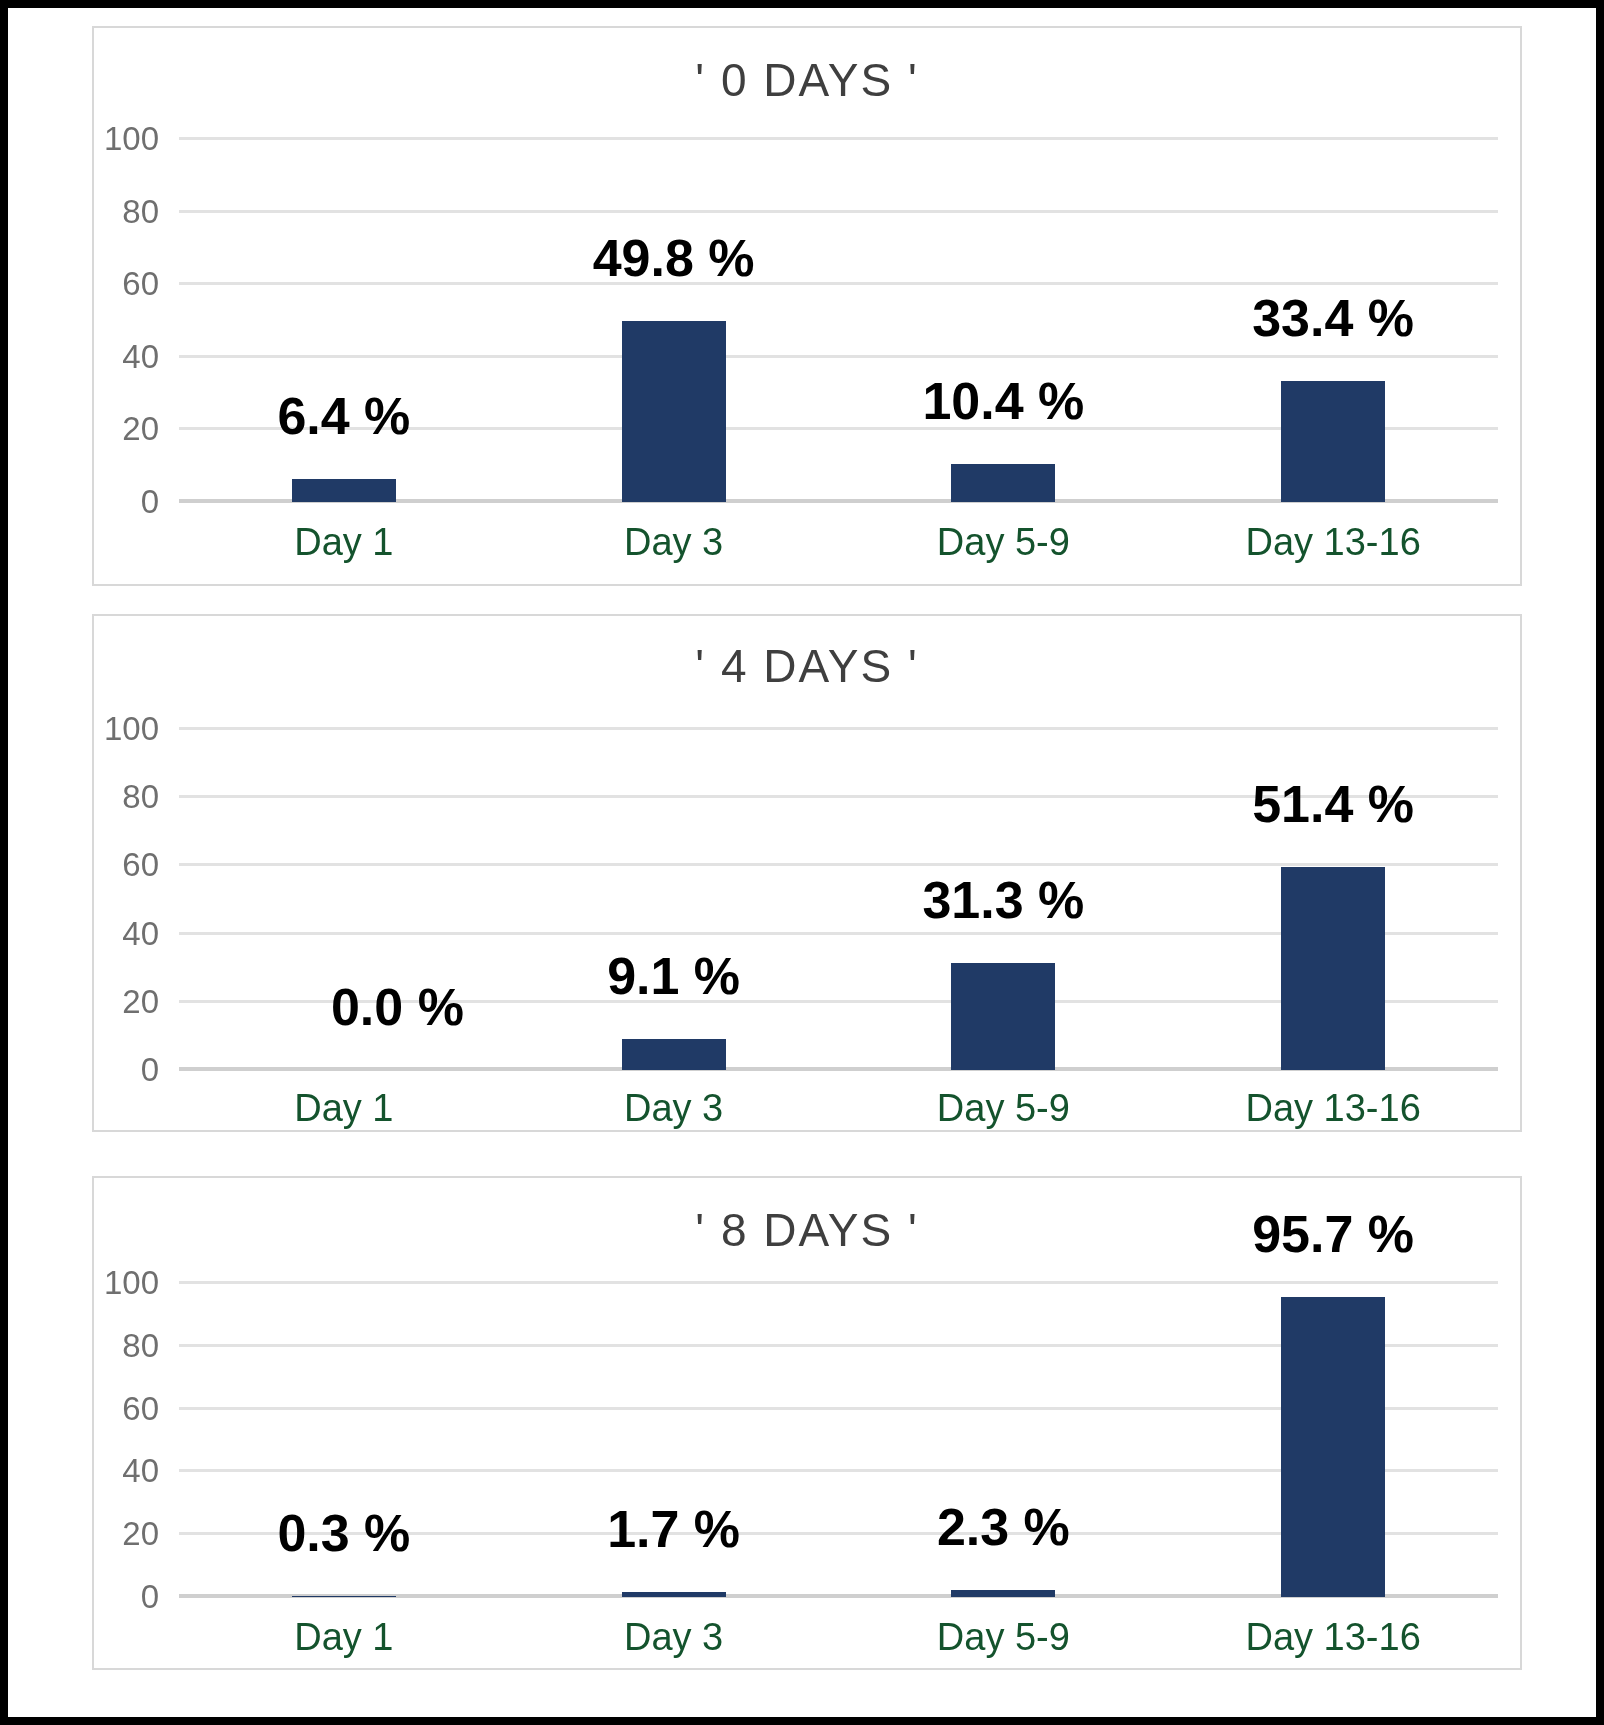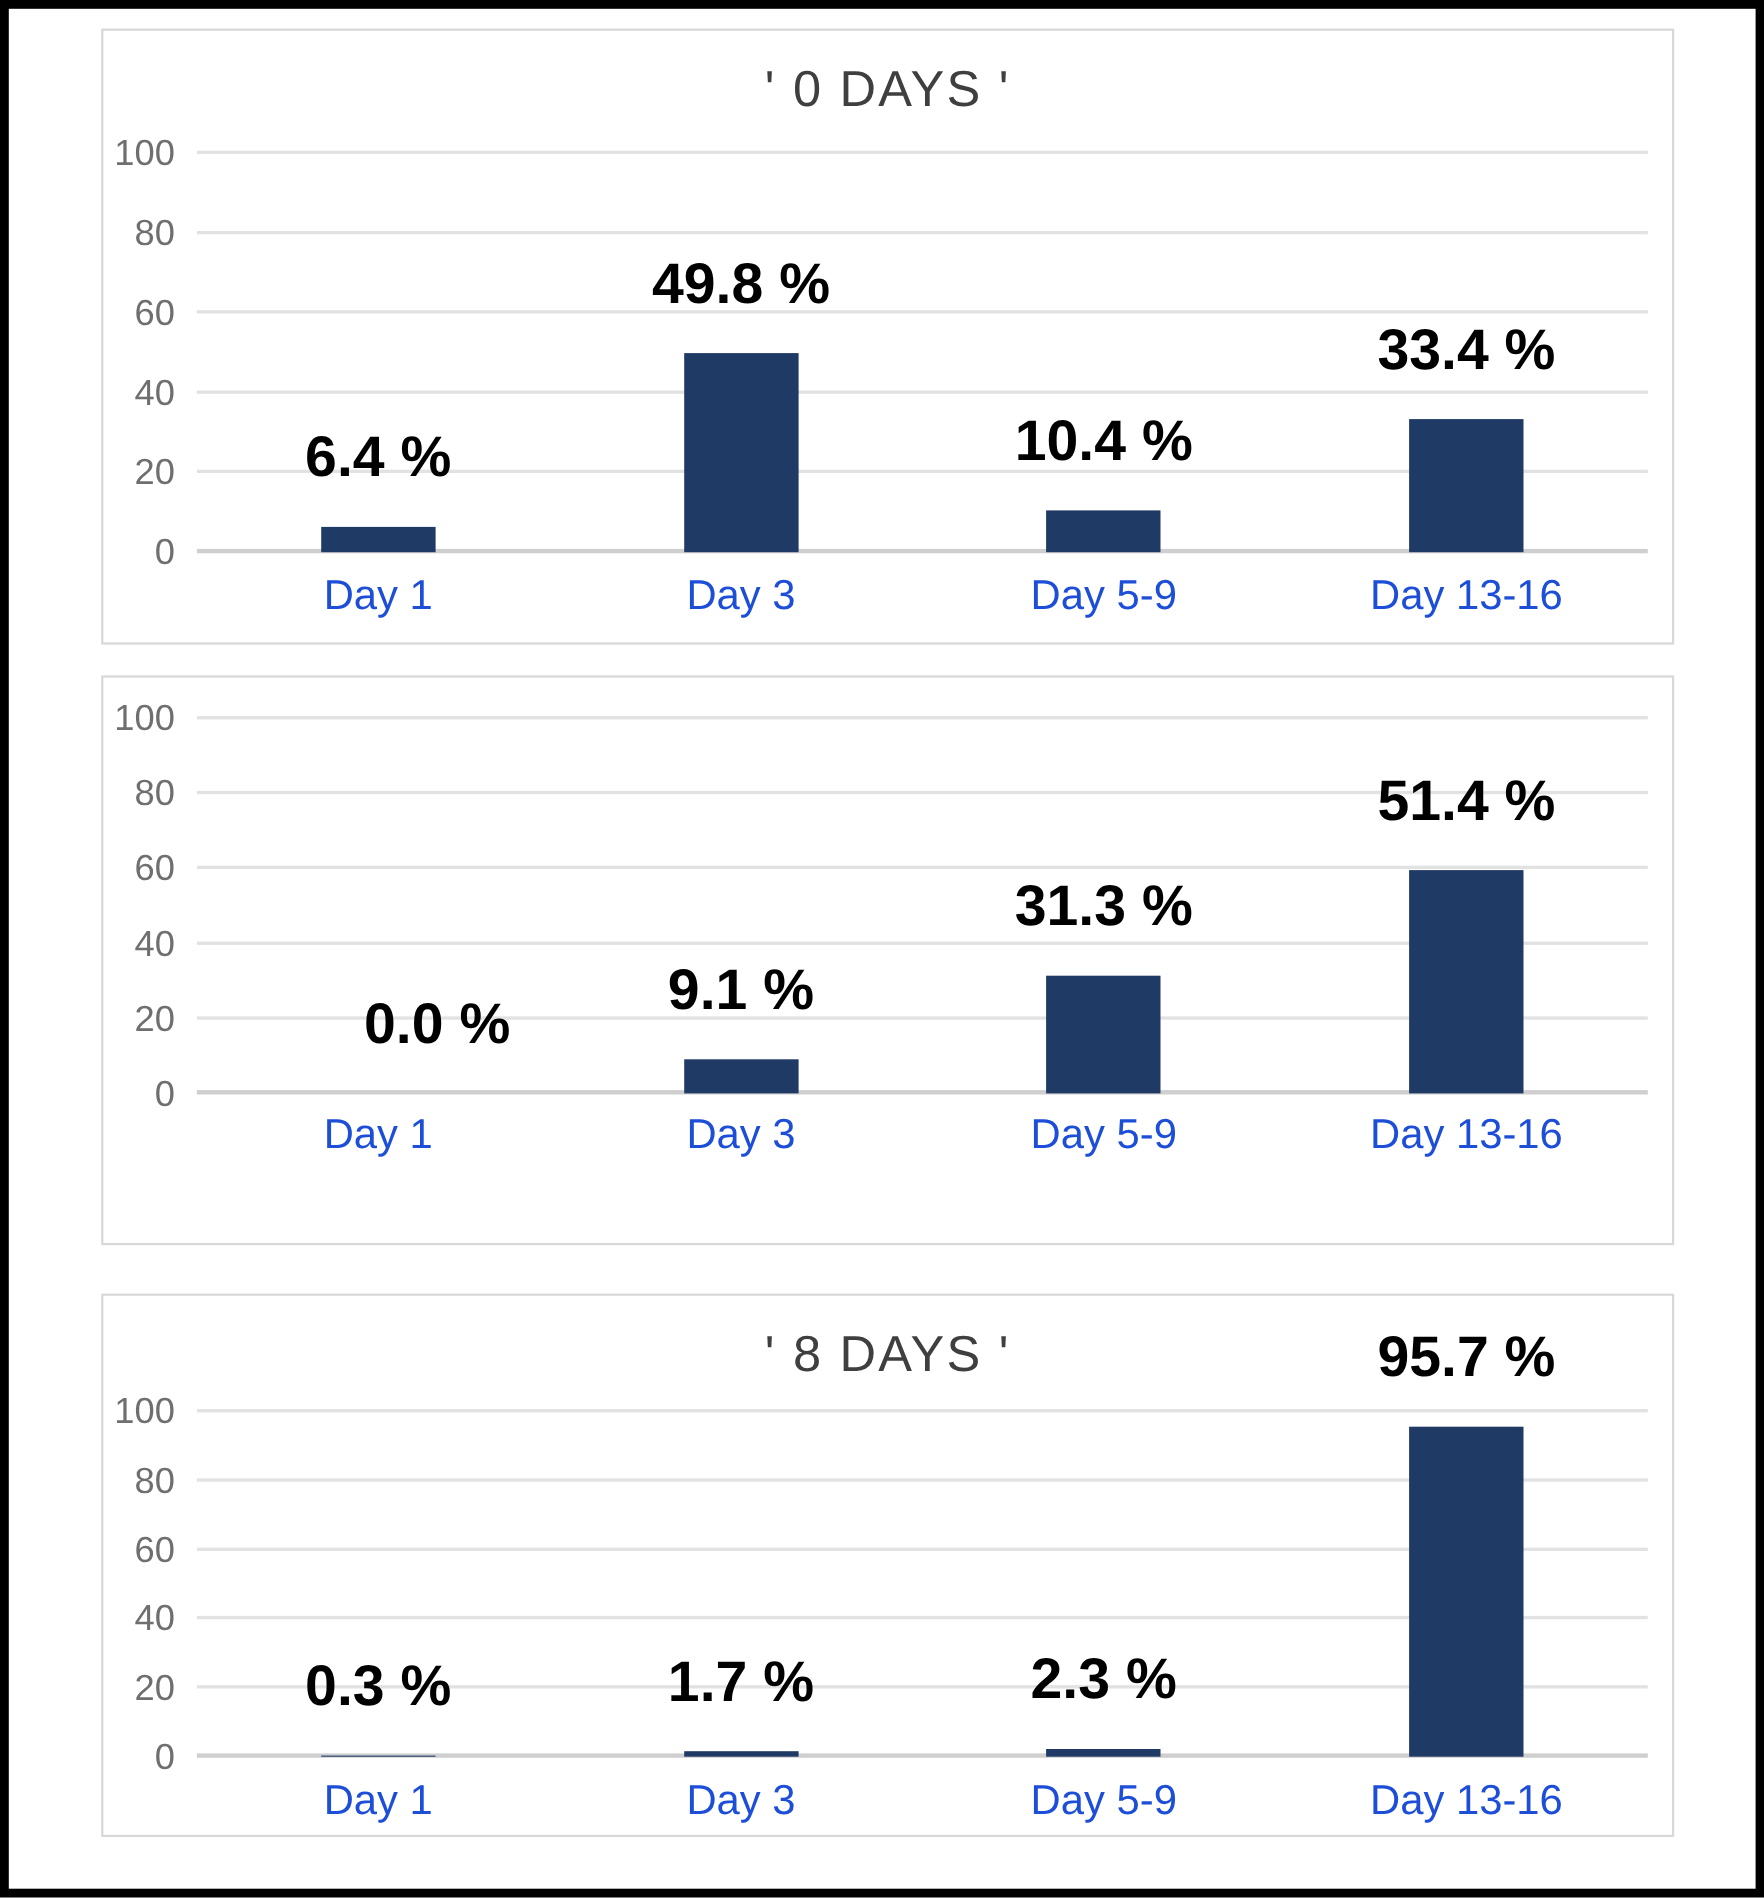--- a/index.html
+++ b/index.html
@@ -83,21 +83,21 @@
     margin-right: 22px;
   }
   .panel:nth-of-type(1) .xaxis { margin-top: 16px; }
   .panel:nth-of-type(2) .xaxis { margin-top: 14px; }
   .panel:nth-of-type(3) .xaxis { margin-top: 16px; }
 
   .xlabel {
     flex: 1;
     text-align: center;
     font-size: 38px;
-    color: #1d4ed8;
+    color: #14532d;
     line-height: 48px;
   }
 </style>
 </head>
 <body>
 
 <main>
     <section class="panel">
       <h2 class="chart-title">' 0 DAYS '</h2>
       <div class="plot">
@@ -123,20 +123,21 @@
         <div class="datalabel" style="left: calc(87.5% - 120px); bottom: calc(33.4% + 42px);">33.4 %</div>
       </div>
       <div class="xaxis">
         <span class="xlabel">Day 1</span>
         <span class="xlabel">Day 3</span>
         <span class="xlabel">Day 5-9</span>
         <span class="xlabel">Day 13-16</span>
       </div>
     </section>
     <section class="panel">
+      <h2 class="chart-title">' 4 DAYS '</h2>
       <div class="plot">
         <div class="gridline zero" style="bottom: calc(0% - 1px);"></div>
         <span class="ytick" style="bottom: calc(0% - 17px);">0</span>
         <div class="gridline" style="bottom: calc(20% - 1px);"></div>
         <span class="ytick" style="bottom: calc(20% - 17px);">20</span>
         <div class="gridline" style="bottom: calc(40% - 1px);"></div>
         <span class="ytick" style="bottom: calc(40% - 17px);">40</span>
         <div class="gridline" style="bottom: calc(60% - 1px);"></div>
         <span class="ytick" style="bottom: calc(60% - 17px);">60</span>
         <div class="gridline" style="bottom: calc(80% - 1px);"></div>

